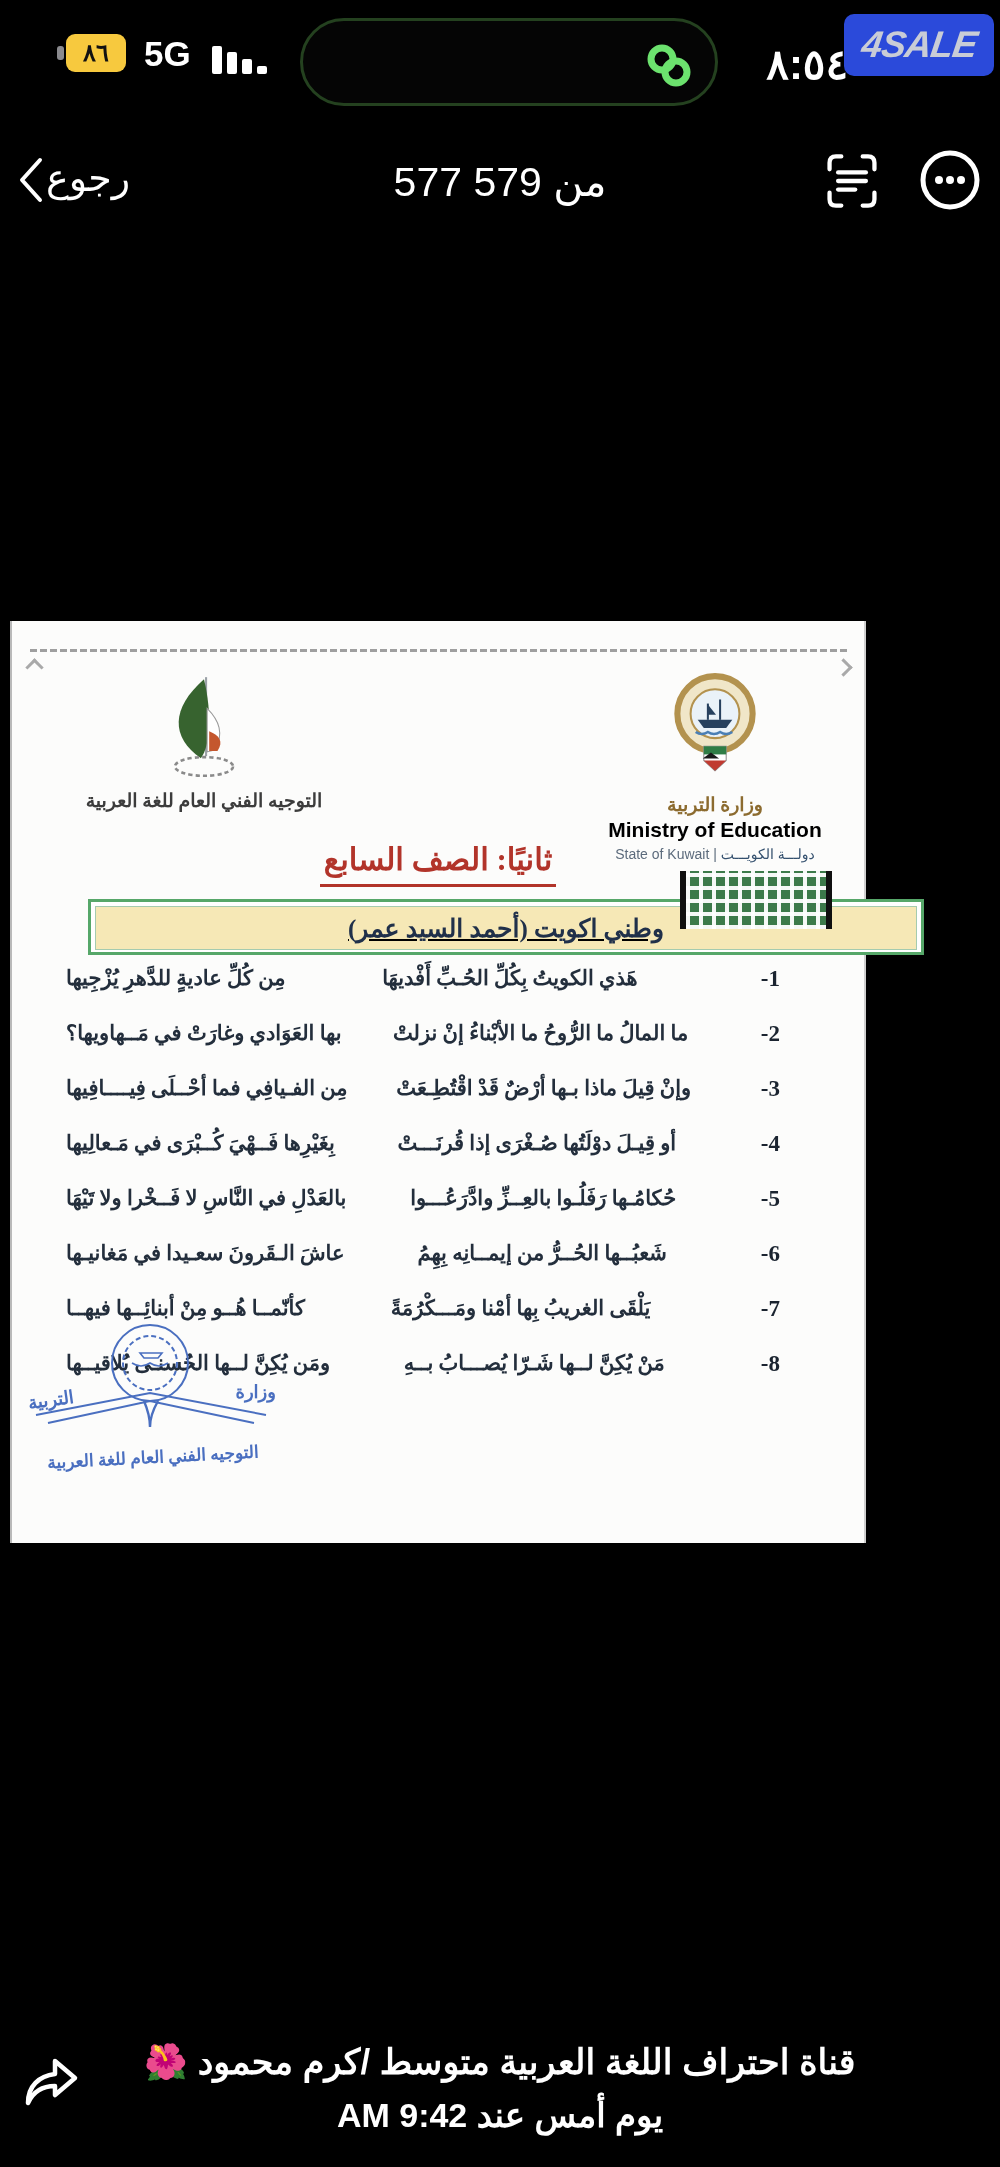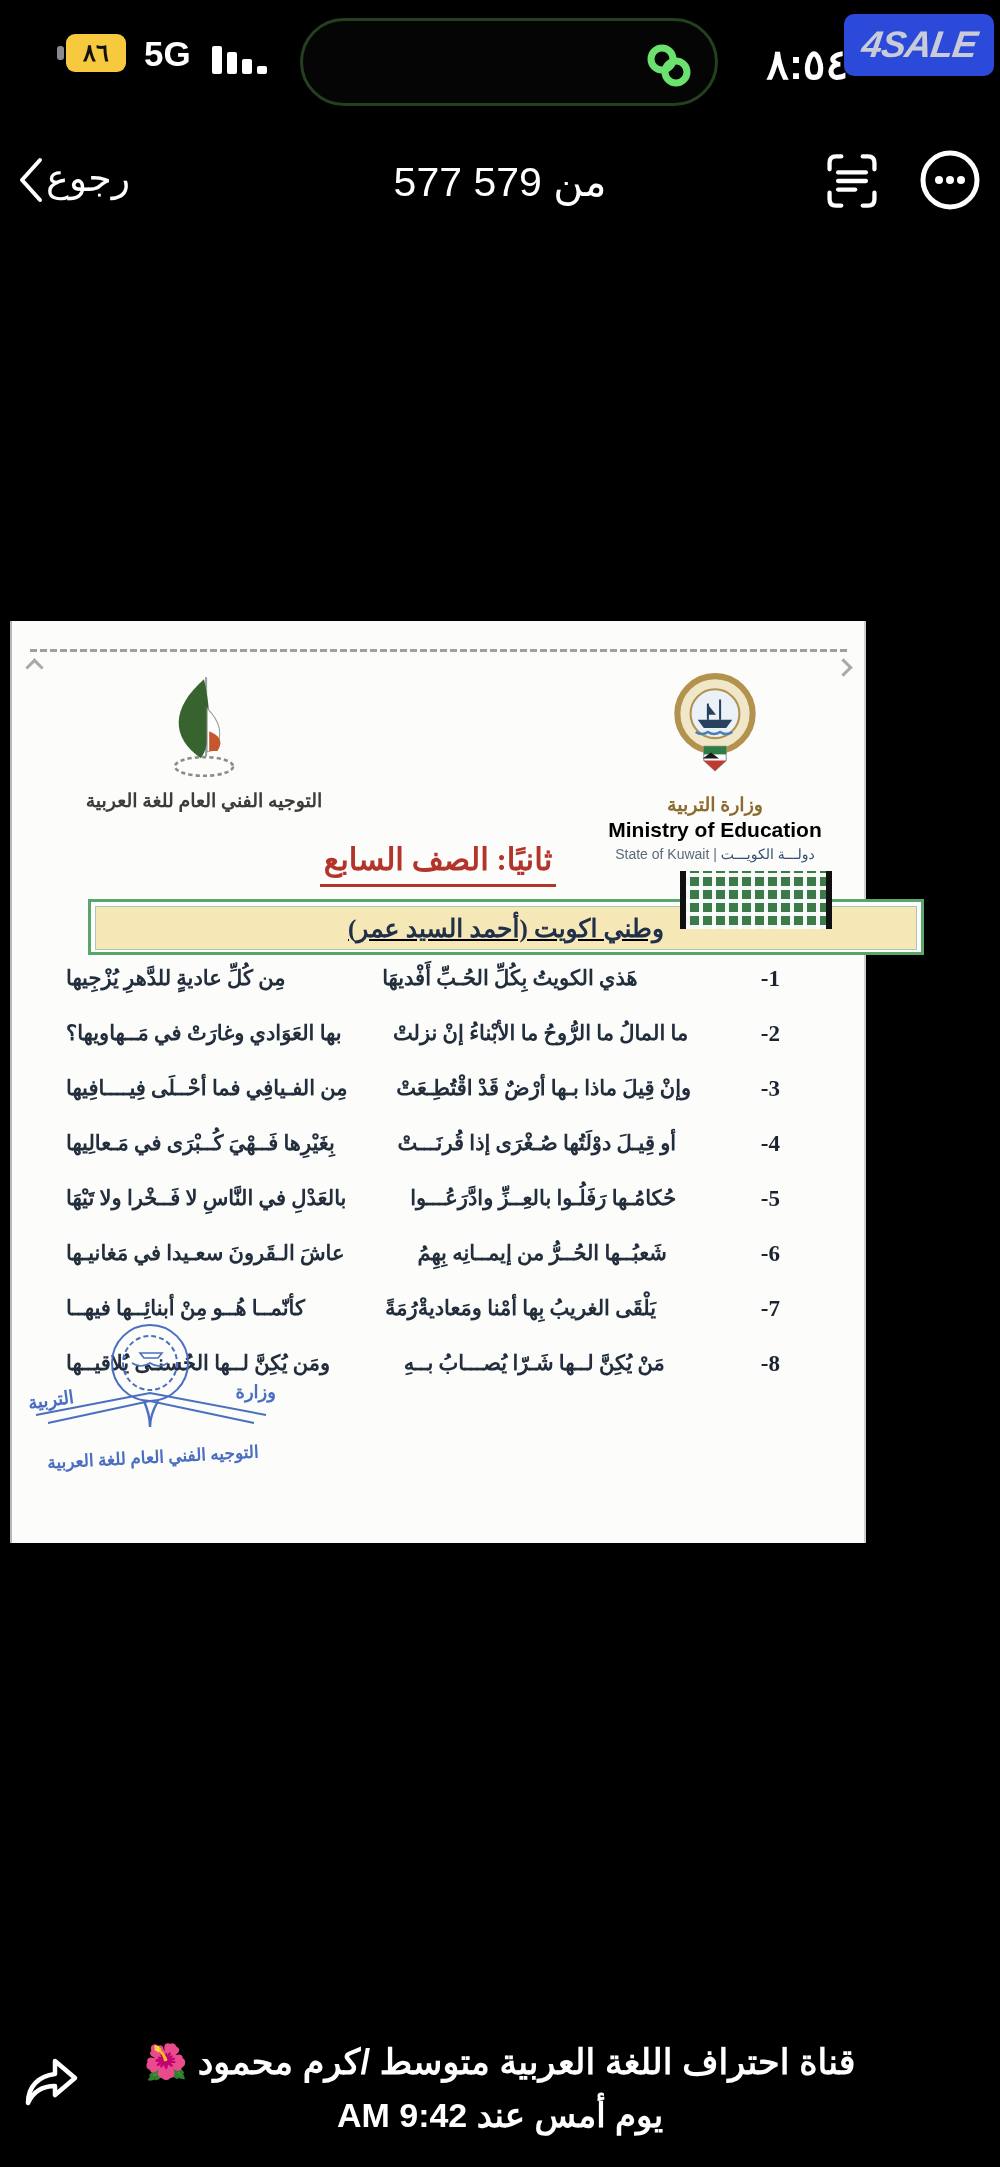--- a/index.html
+++ b/index.html
@@ -217,21 +217,21 @@
         <span class="hemi h1">حُكامُـها رَفَلُـوا بالعِــزِّ وادَّرَعُـــوا</span>
         <span class="hemi h2">بالعَدْلِ في النَّاسِ لا فَــخْرا ولا تَيْهَا</span>
       </div>
       <div class="verse-row">
         <span class="vnum" dir="ltr">-6</span>
         <span class="hemi h1">شَعبُــها الحُــرُّ من إيمــانِه بِهِمُ</span>
         <span class="hemi h2">عاشَ الـقَرونَ سعـيدا في مَغانيـها</span>
       </div>
       <div class="verse-row">
         <span class="vnum" dir="ltr">-7</span>
-        <span class="hemi h1">يَلْقَى الغريبُ بِها أمْنا ومَعاديةْرُمَةً</span>
+        <span class="hemi h1">يَلْقَى الغريبُ بِها أمْنا ومَـــكْرُمَةً</span>
         <span class="hemi h2">كأنّمــا هُــو مِنْ أبنائِــها فيهــا</span>
       </div>
       <div class="verse-row">
         <span class="vnum" dir="ltr">-8</span>
         <span class="hemi h1">مَنْ يُكِنَّ لــها شَـرّا يُصـــابُ بــهِ</span>
         <span class="hemi h2">ومَن يُكِنَّ لــها الحُسنـى يُلاقيــها</span>
       </div>
     </div>
 
     <div class="stamp">

